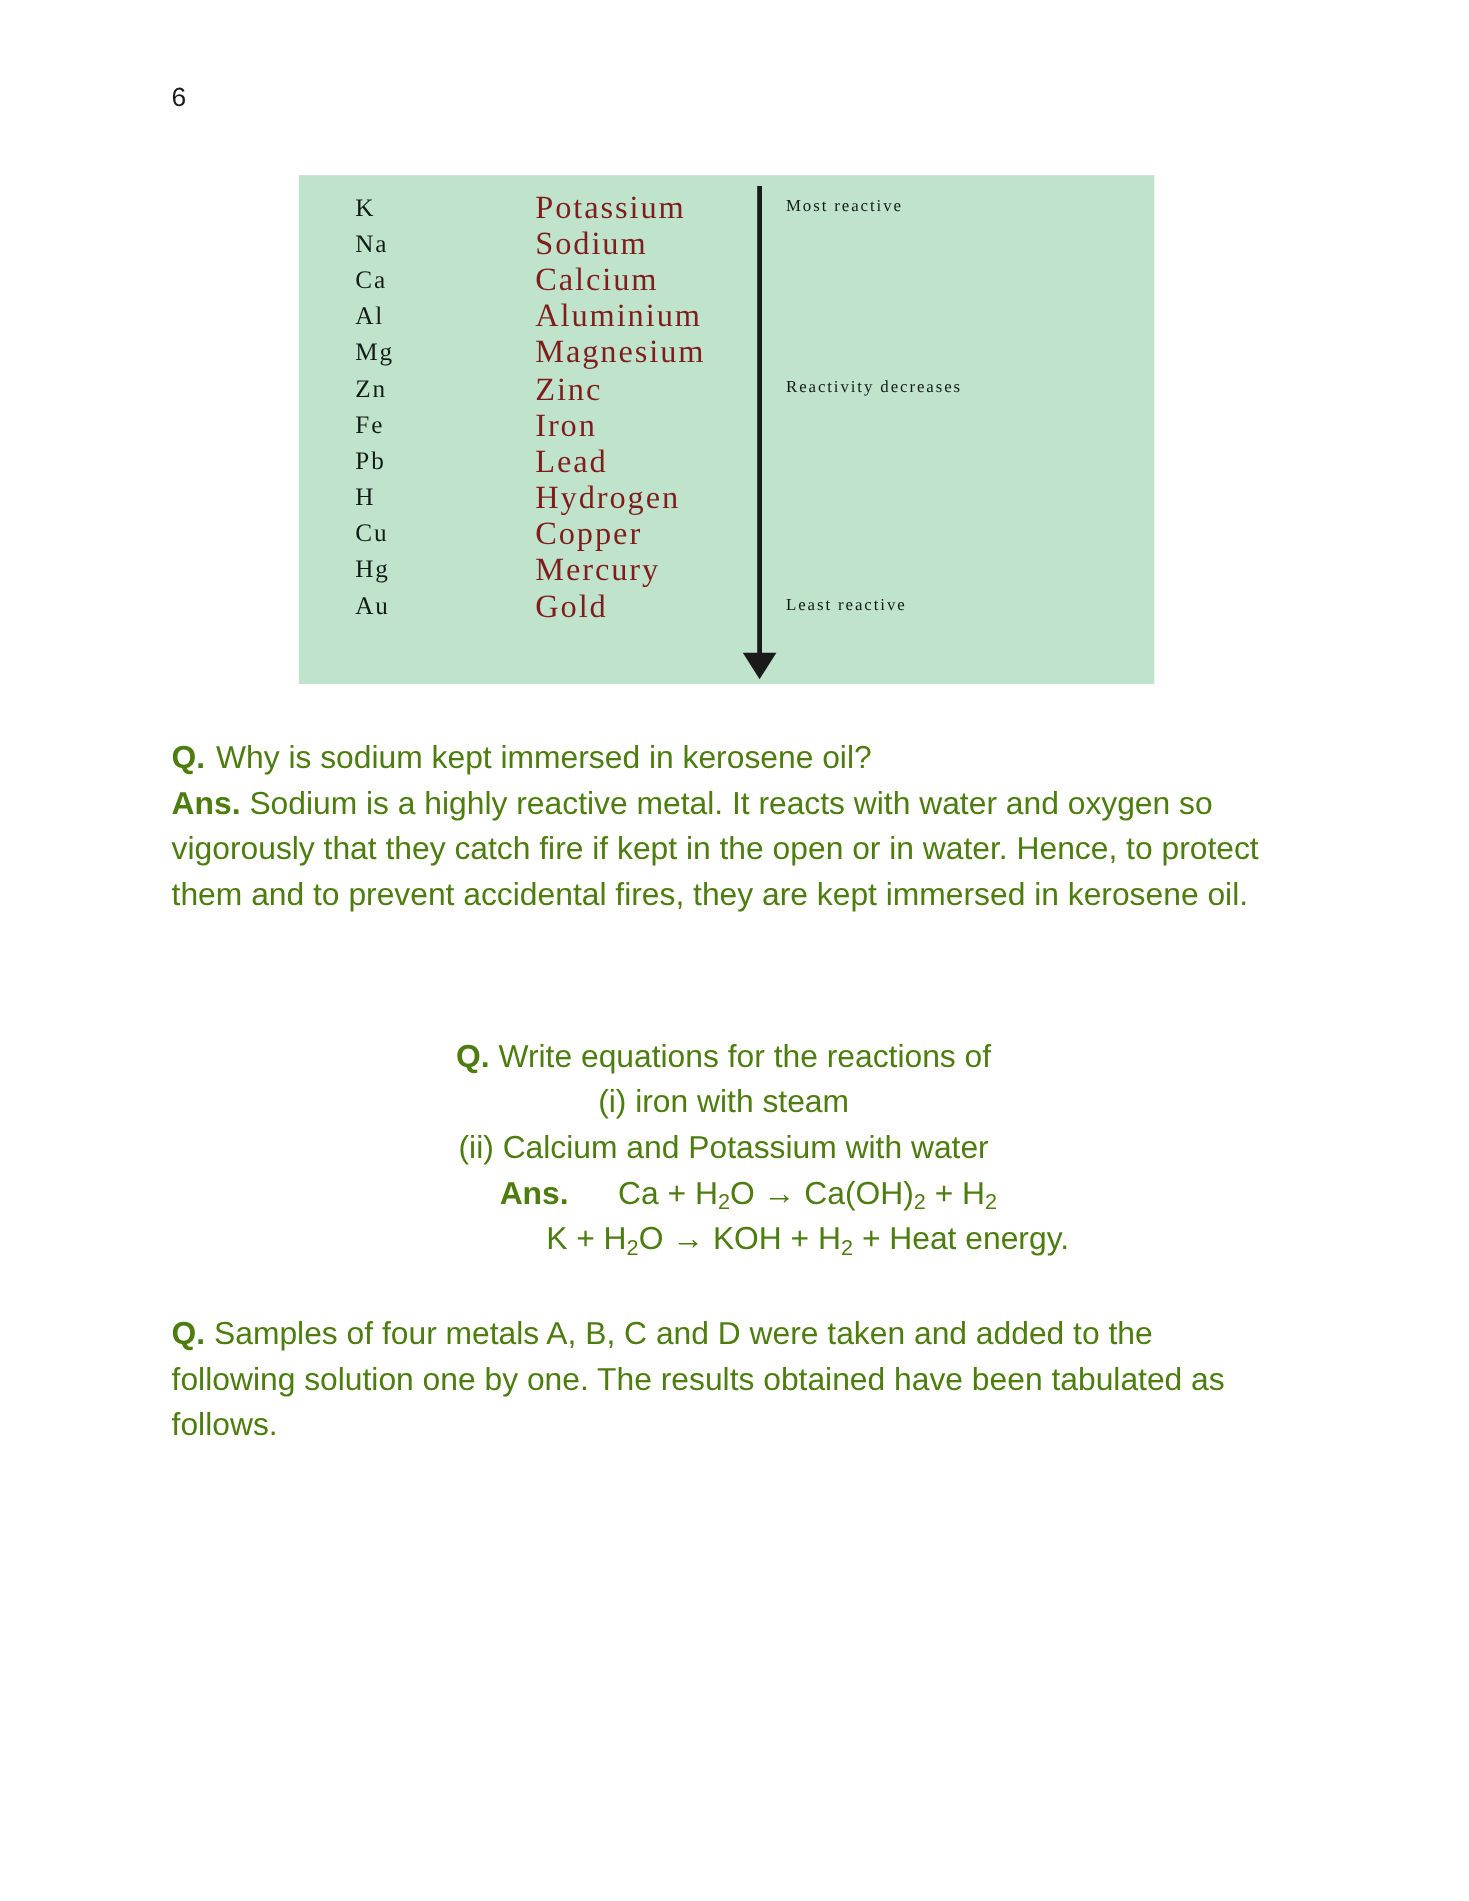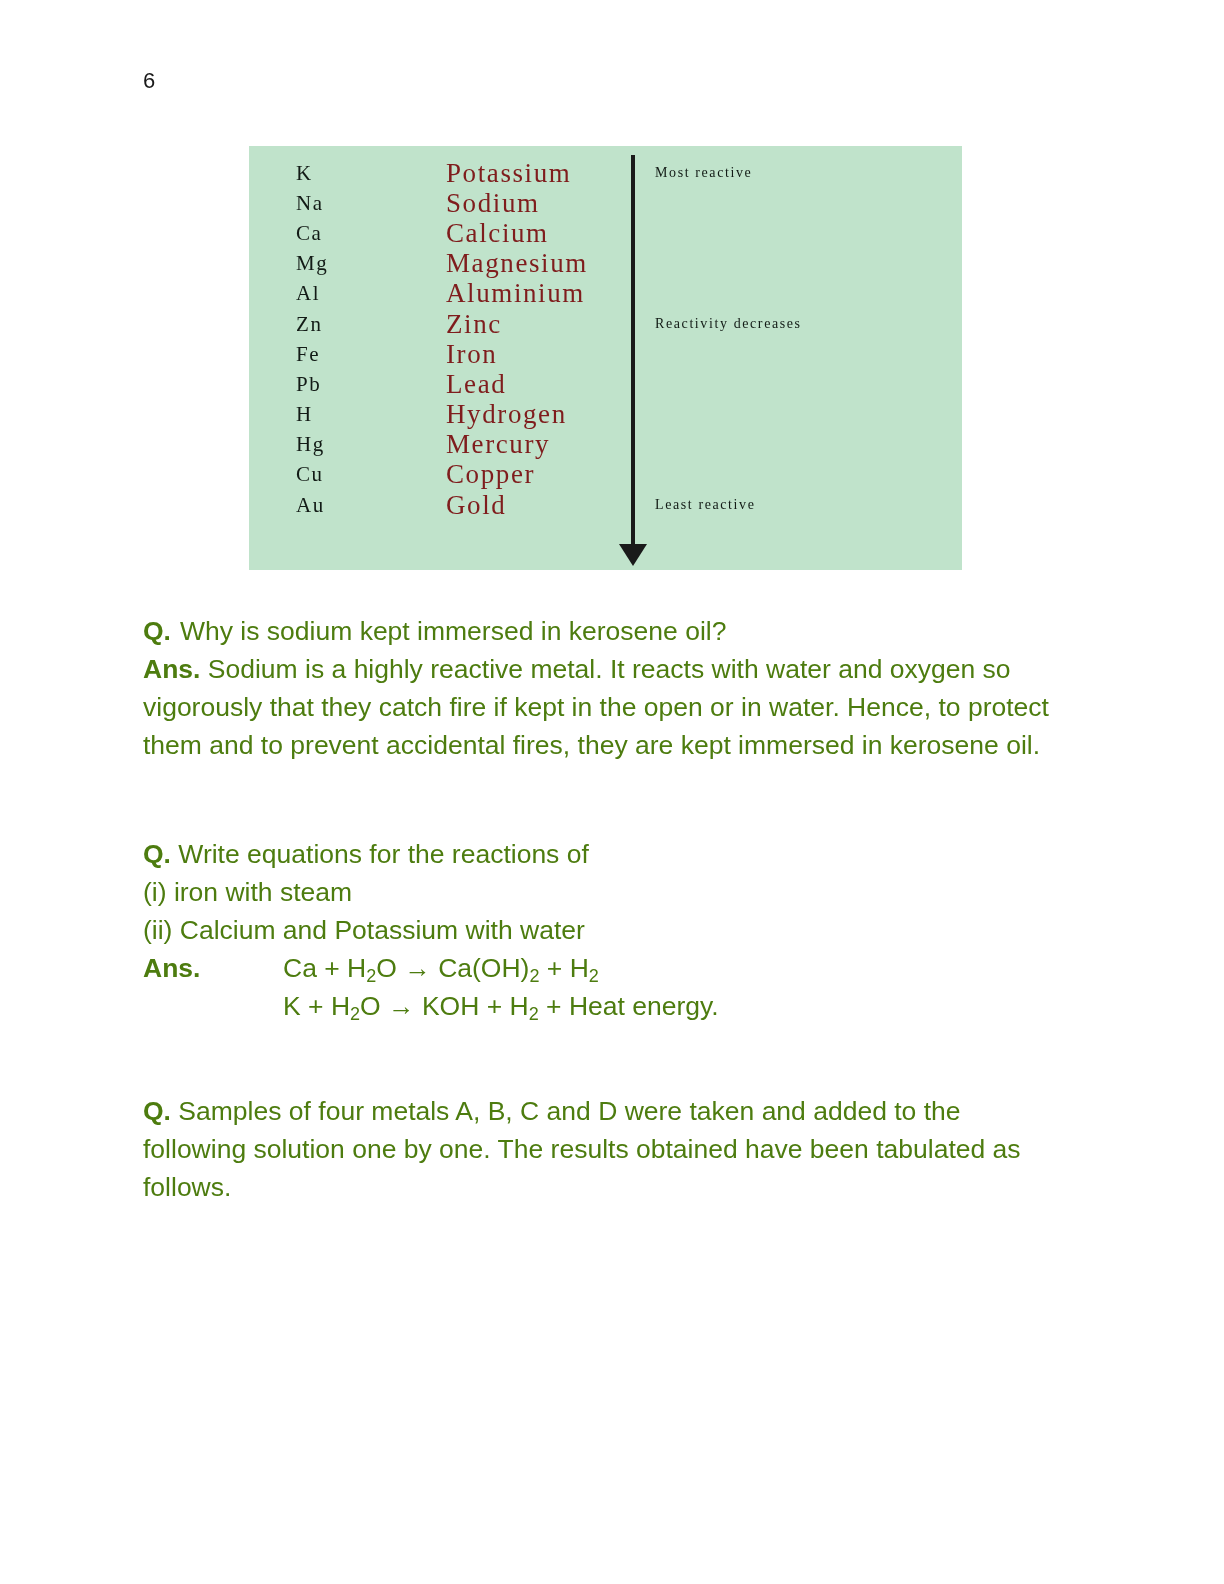--- a/index.html
+++ b/index.html
@@ -94,21 +94,21 @@
   
   .body-text {
     position: absolute;
     left: 143px;
     width: 920px;
     font-size: 26.5px;
     line-height: 38px;
     color: #4d7c0f;
   }
   .blk-q1   { top: 612px; }
-  .blk-q2   { top: 835px; }
+  .blk-q2   { top: 861px; text-align: center; }
   .blk-q3   { top: 1092px; }
 
   .lbl {
     font-weight: bold;
   }
   .eqline {
     white-space: nowrap;
   }
   .eq-indent {
     display: inline-block;
@@ -145,27 +145,27 @@
       <span class="series-symbol">Na</span>
       <span class="series-name">Sodium</span>
       <span class="series-note"></span>
     </div>
     <div class="series-row">
       <span class="series-symbol">Ca</span>
       <span class="series-name">Calcium</span>
       <span class="series-note"></span>
     </div>
     <div class="series-row">
+      <span class="series-symbol">Al</span>
+      <span class="series-name">Aluminium</span>
+      <span class="series-note"></span>
+    </div>
+    <div class="series-row">
       <span class="series-symbol">Mg</span>
       <span class="series-name">Magnesium</span>
-      <span class="series-note"></span>
-    </div>
-    <div class="series-row">
-      <span class="series-symbol">Al</span>
-      <span class="series-name">Aluminium</span>
       <span class="series-note"></span>
     </div>
     <div class="series-row">
       <span class="series-symbol">Zn</span>
       <span class="series-name">Zinc</span>
       <span class="series-note">Reactivity decreases</span>
     </div>
     <div class="series-row">
       <span class="series-symbol">Fe</span>
       <span class="series-name">Iron</span>
@@ -175,27 +175,27 @@
       <span class="series-symbol">Pb</span>
       <span class="series-name">Lead</span>
       <span class="series-note"></span>
     </div>
     <div class="series-row">
       <span class="series-symbol">H</span>
       <span class="series-name">Hydrogen</span>
       <span class="series-note"></span>
     </div>
     <div class="series-row">
+      <span class="series-symbol">Cu</span>
+      <span class="series-name">Copper</span>
+      <span class="series-note"></span>
+    </div>
+    <div class="series-row">
       <span class="series-symbol">Hg</span>
       <span class="series-name">Mercury</span>
-      <span class="series-note"></span>
-    </div>
-    <div class="series-row">
-      <span class="series-symbol">Cu</span>
-      <span class="series-name">Copper</span>
       <span class="series-note"></span>
     </div>
     <div class="series-row">
       <span class="series-symbol">Au</span>
       <span class="series-name">Gold</span>
       <span class="series-note">Least reactive</span>
     </div>
 
   </div>
   <div class="arrow-shaft"></div>

